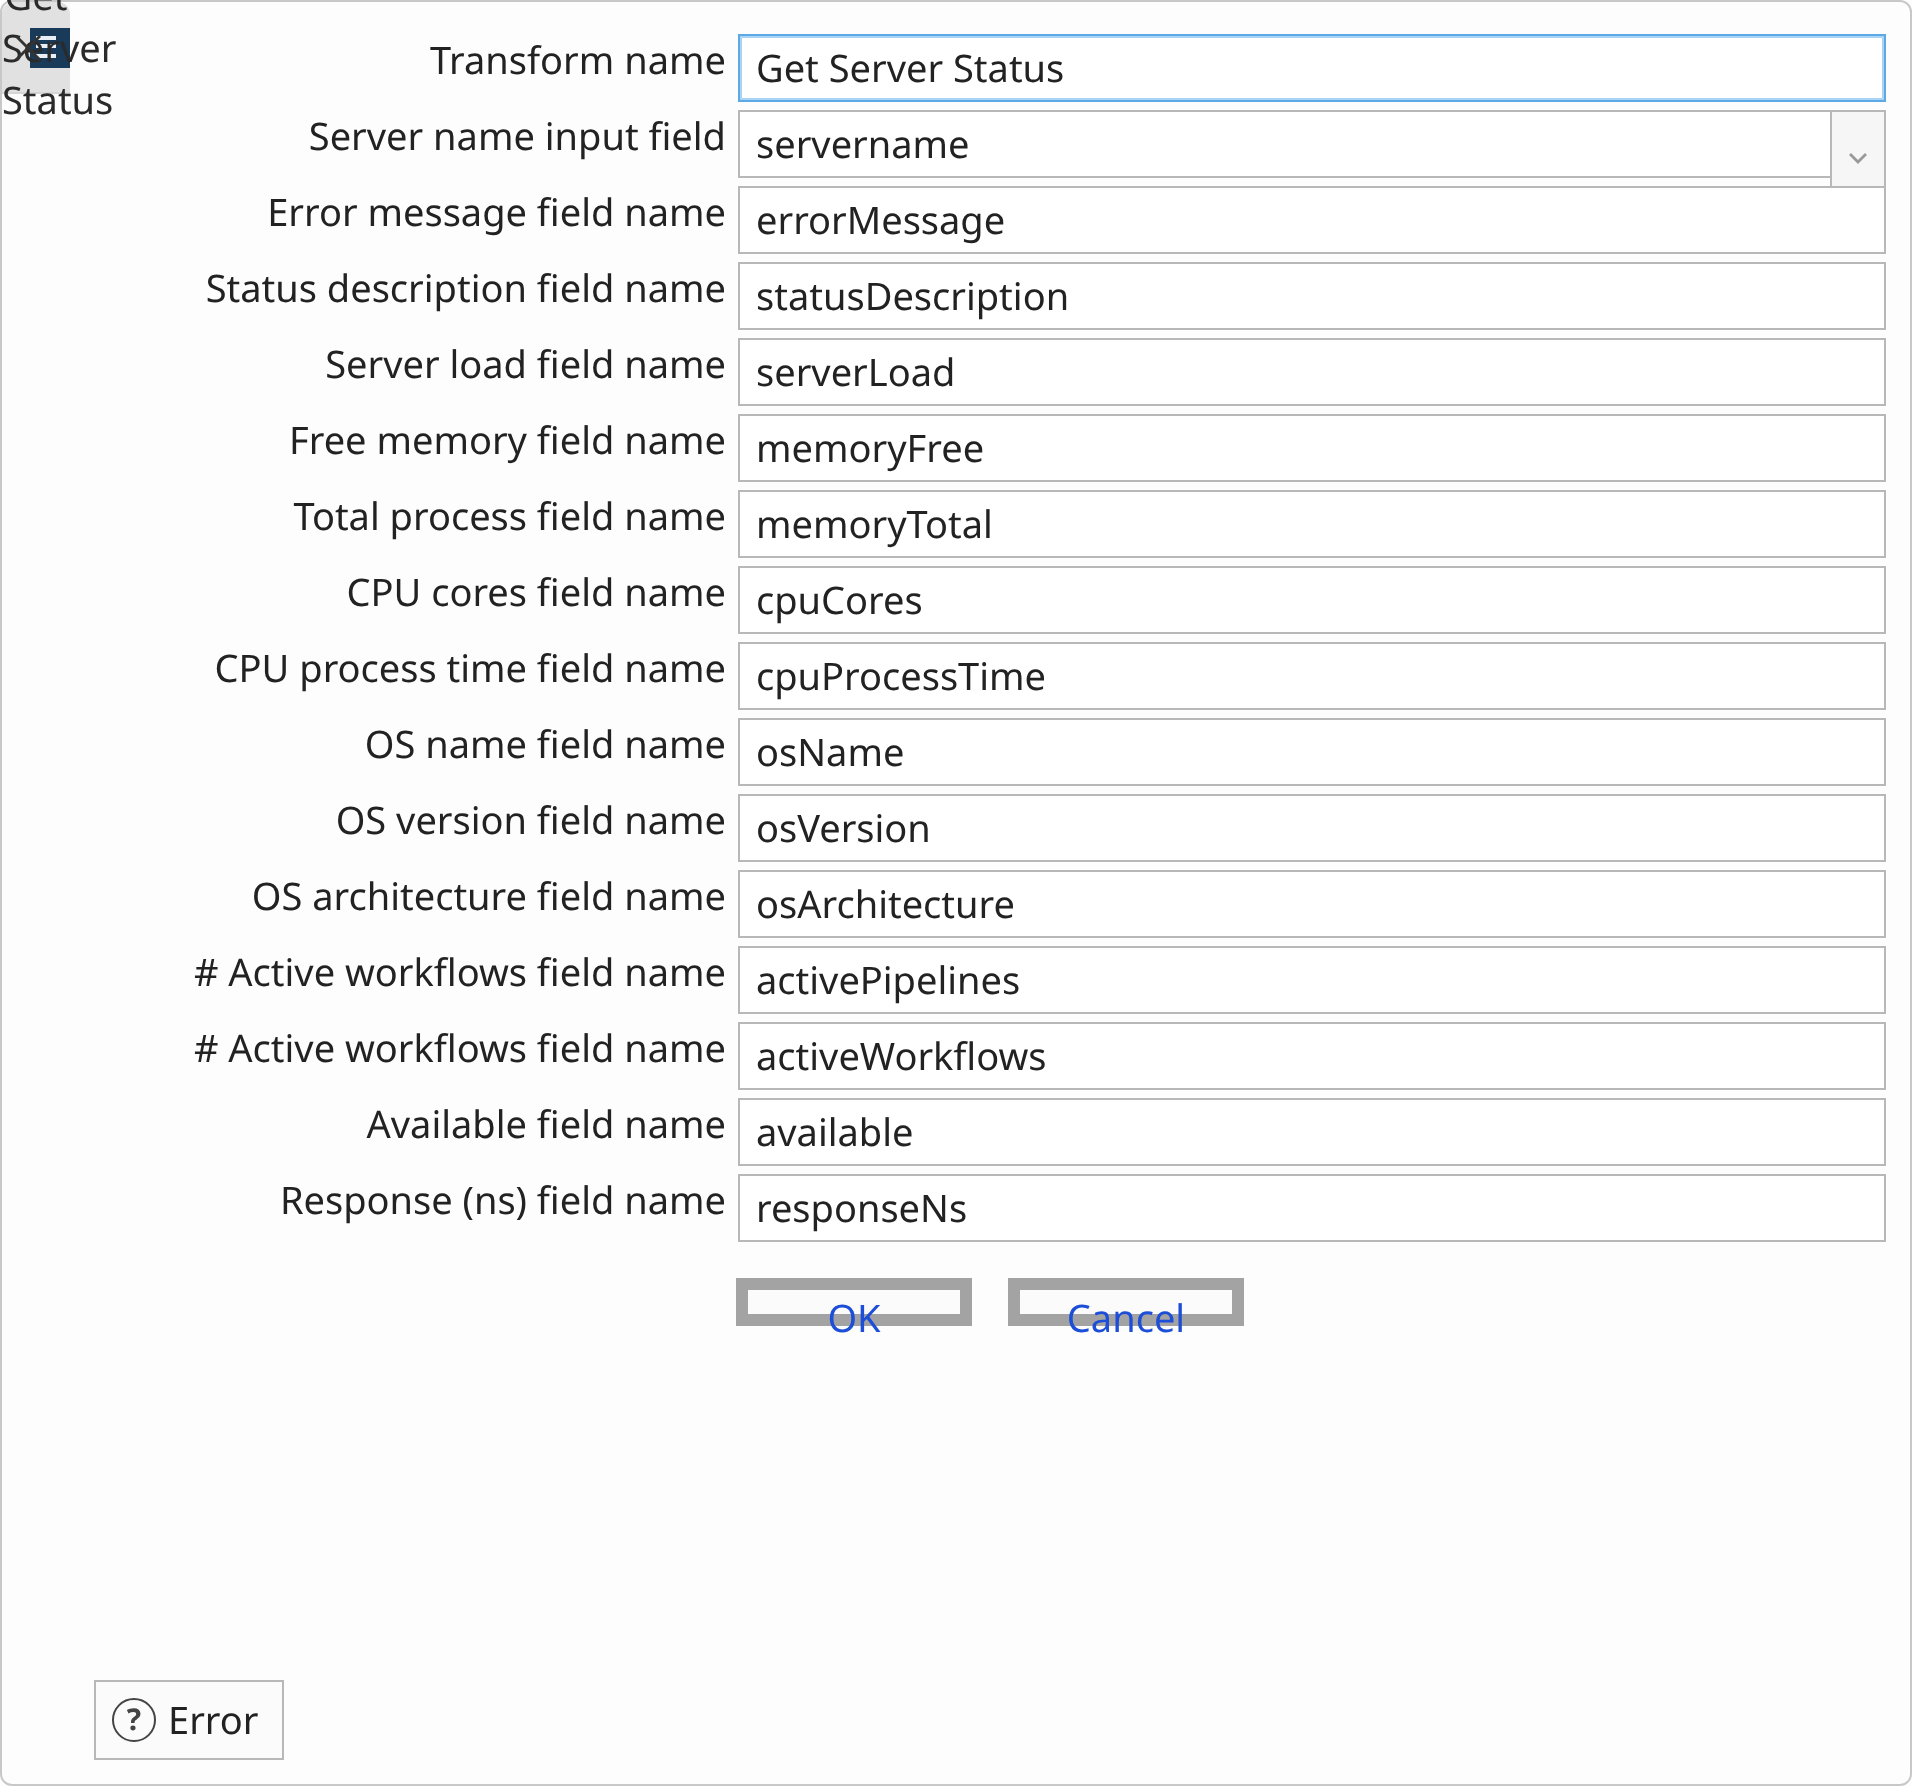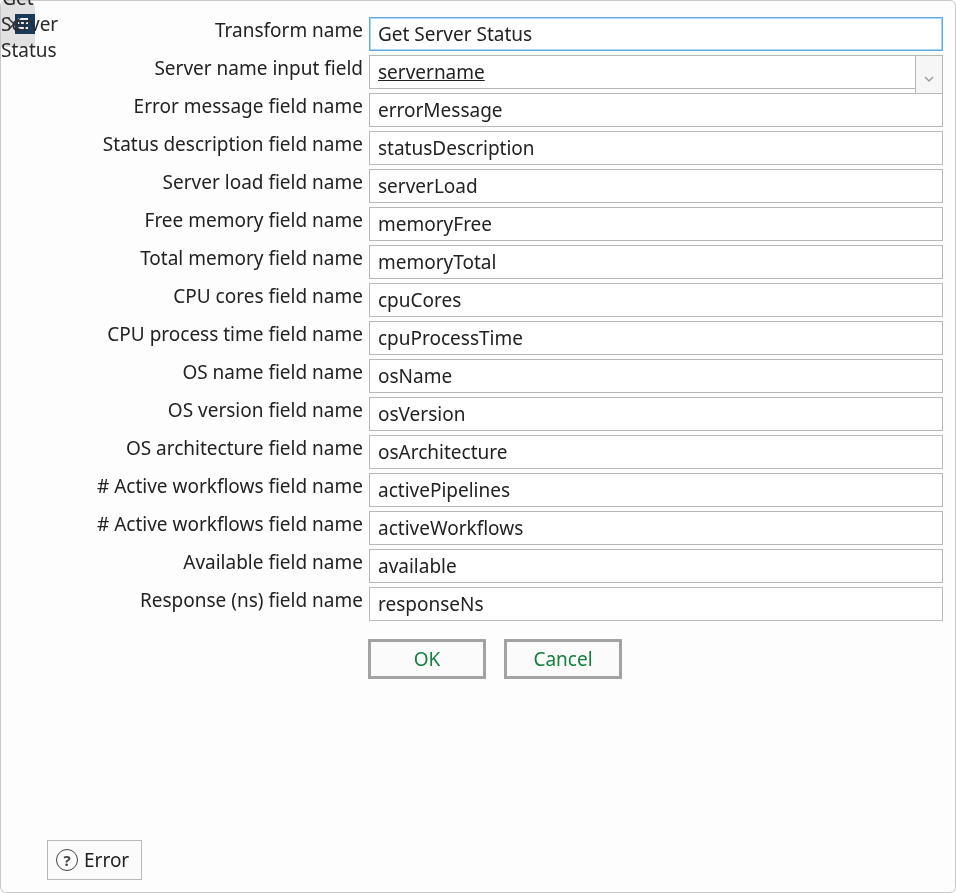--- a/index.html
+++ b/index.html
@@ -97,47 +97,46 @@
     outline: none;
   }
   .text-input.focused {
     border-color: #5ca9e6;
     box-shadow: inset 0 0 0 1px #aad4f5;
   }
   .combo {
     flex: 1;
     display: flex;
     height: 48px;
-    text-decoration: underline;
   }
   .combo .text-input {
     border-right: none;
   }
   .combo .arrow-btn {
     width: 28px;
     border: 1px solid #b8b8b8;
     background: #f6f6f6;
     display: flex; align-items: center; justify-content: center;
   }
   .combo .arrow-btn svg { stroke: #999; stroke-width: 1.4; fill: none; }
 
   .button-row {
     display: flex;
     justify-content: center;
     gap: 18px;
     margin-top: 14px;
   }
   .btn {
     min-width: 118px;
-    height: 40px;
-    border: 3px solid #a3a3a3;
+    height: 24px;
+    border: 6px solid #a3a3a3;
     background: #fbfbfb;
     font-size: 19px;
     font-family: inherit;
-    color: #15803d;
+    color: #1d4ed8;
     cursor: default;
   }
 
   .help-btn {
     position: absolute;
     left: 12px;
     bottom: 12px;
     height: 40px;
     padding: 0 12px 0 8px;
     border: 1px solid #b8b8b8;
@@ -234,21 +233,21 @@
     </div>
 
     <div class="form-row">
       <div class="label">Free memory field name</div>
       <div class="field">
           <input class="text-input" type="text" value="memoryFree" style="">
         </div>
     </div>
 
     <div class="form-row">
-      <div class="label">Total memory field name</div>
+      <div class="label">Total process field name</div>
       <div class="field">
           <input class="text-input" type="text" value="memoryTotal" style="">
         </div>
     </div>
 
     <div class="form-row">
       <div class="label">CPU cores field name</div>
       <div class="field">
           <input class="text-input" type="text" value="cpuCores" style="">
         </div>

